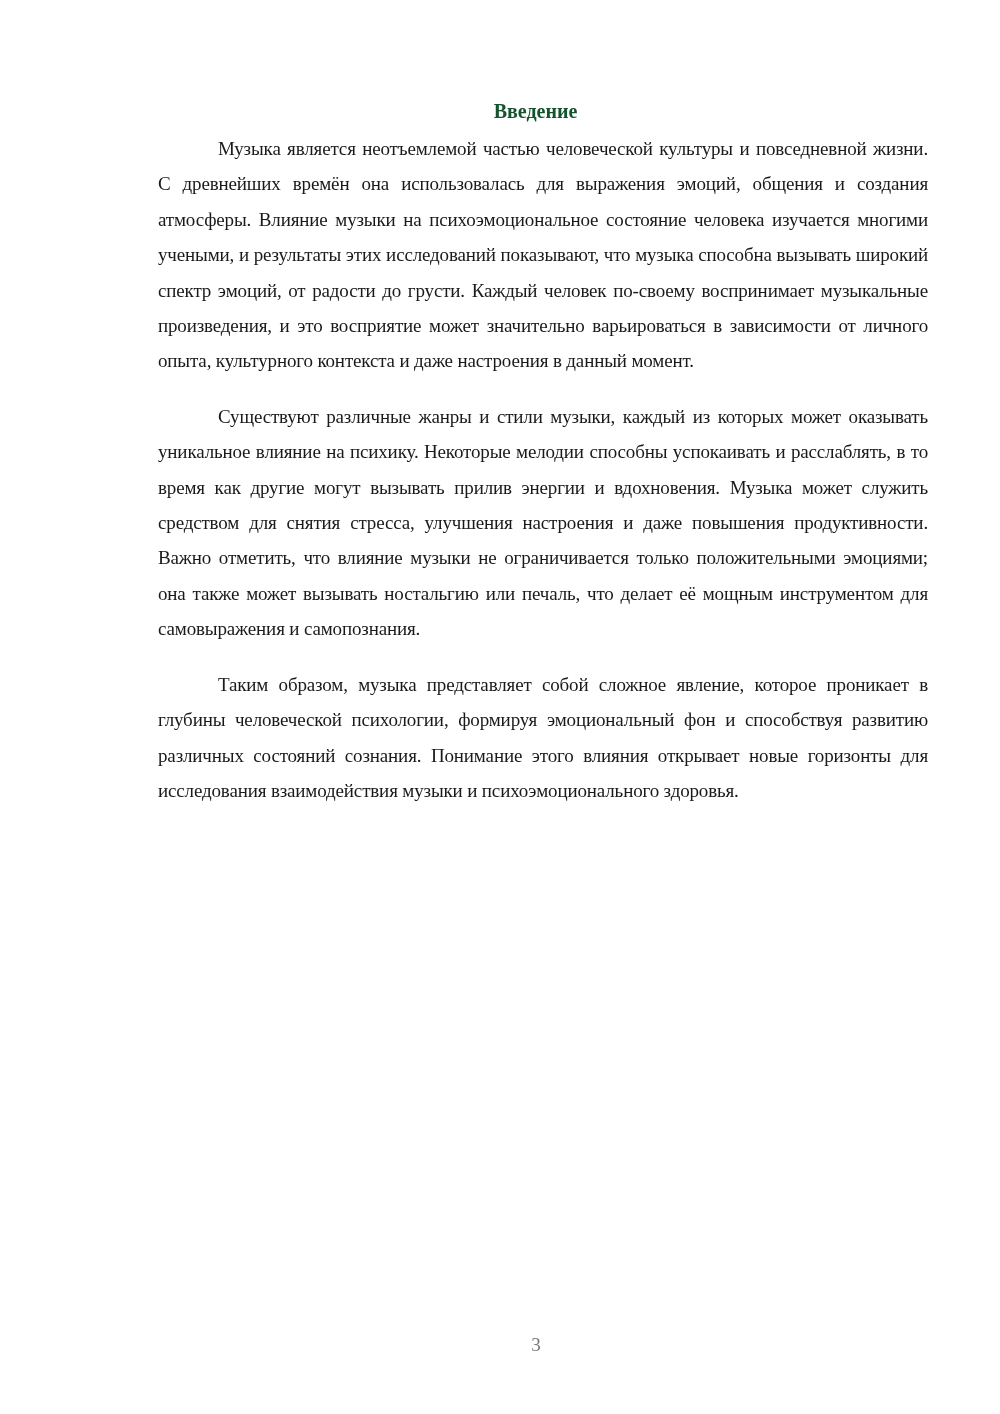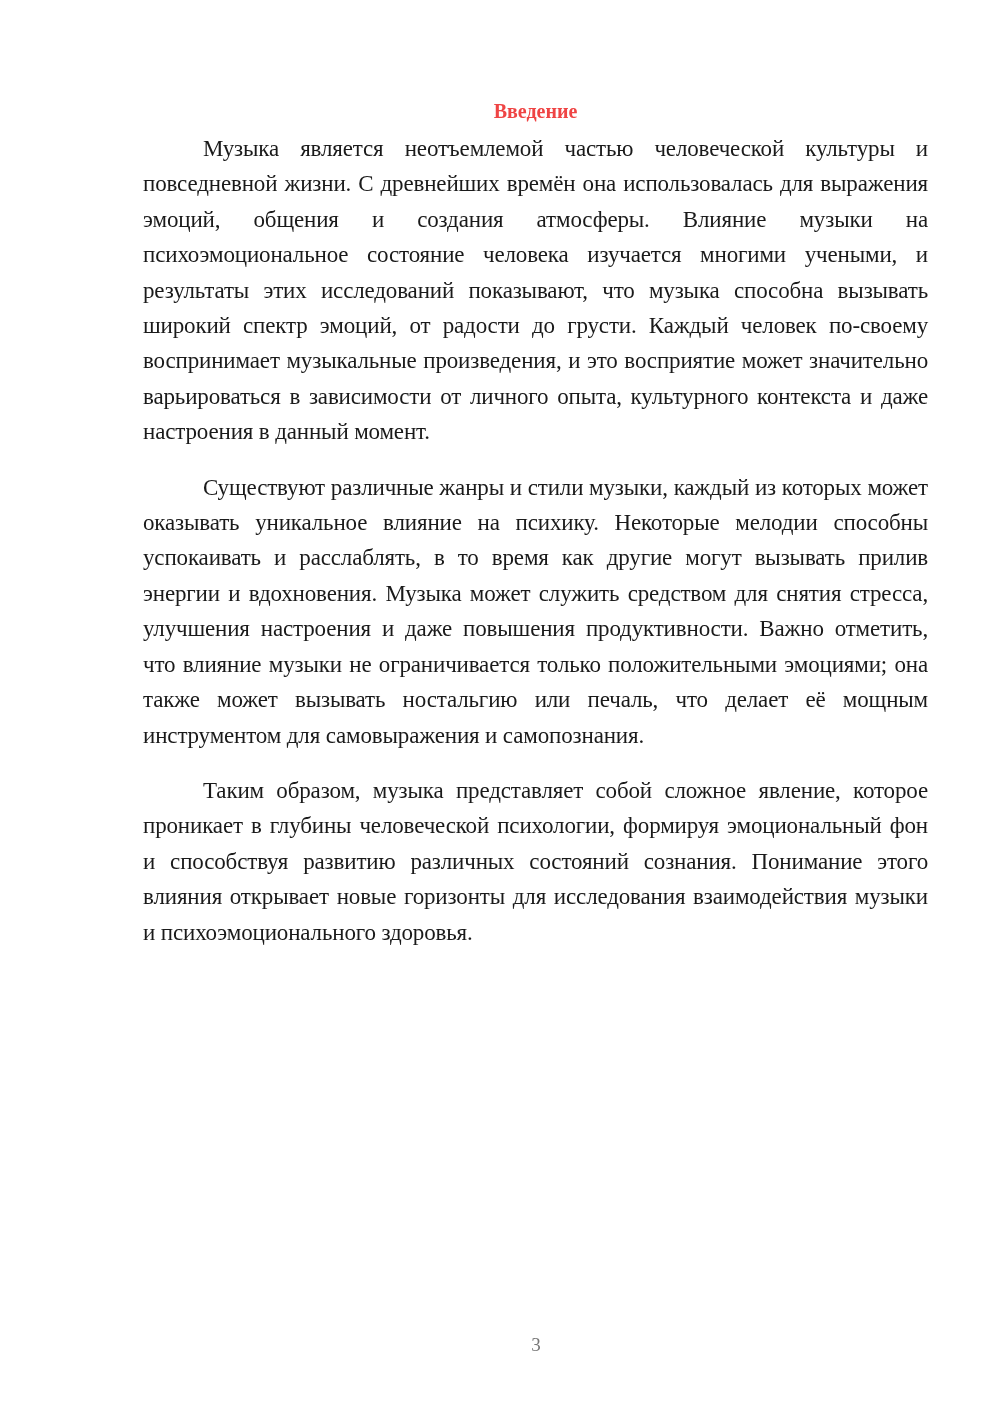--- a/index.html
+++ b/index.html
@@ -28,28 +28,28 @@
       top: 95px;
       width: 785px;
     }
     .heading {
       text-align: center;
       font-weight: bold;
       font-size: 20px;
       line-height: 32px;
       margin: 0 0 4px 0;
       padding-left: 0;
-      color: #ef4444;
+      color: #14532d;
     }
     .para {
-      font-size: 23px;
+      font-size: 19px;
       line-height: 35.4px;
       text-align: justify;
       text-indent: 60px;
-      margin: 0 0 20px 0;
+      margin: 0 0 20px 15px;
       letter-spacing: -0.15px;
     }
     .page-number {
       position: absolute;
       left: 0;
       width: 1072px;
       top: 1334px;
       text-align: center;
       font-size: 19px;
       color: #777;

